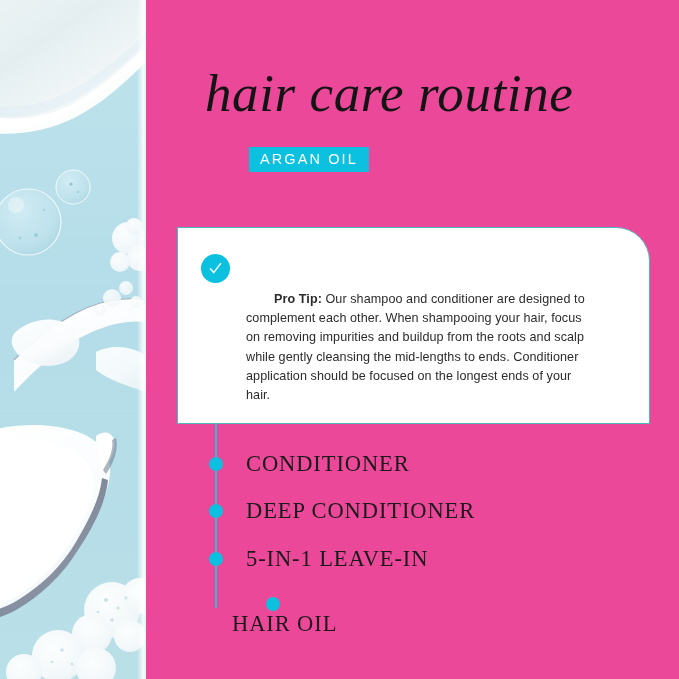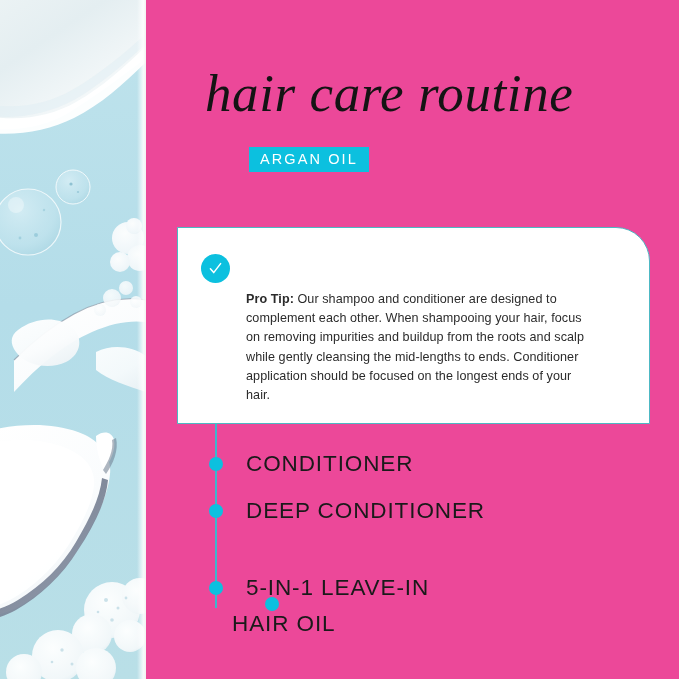--- a/index.html
+++ b/index.html
@@ -147,20 +147,21 @@
     width: 345px;
     font-family: "Liberation Sans", sans-serif;
     font-size: 12.6px;
     line-height: 19.2px;
     color: #2b2b2b;
     letter-spacing: 0.07px;
   }
 
   .card-body b {
     font-weight: 700;
+    margin-left: 28px;
   }
 
   
   .step {
     position: absolute;
     left: 209px;
     height: 20px;
     display: flex;
     align-items: center;
   }
@@ -168,32 +169,32 @@
   .step-dot {
     width: 14px;
     height: 14px;
     border-radius: 50%;
     background: #0cc0df;
     flex: 0 0 auto;
   }
 
   .step-label {
     margin-left: 23px;
-    font-family: Liberation Sans, sans-serif;
+    font-family: Liberation Serif, serif;
     font-size: 22.5px;
     font-weight: 300;
     letter-spacing: 0.9px;
     color: #1a1a1a;
     line-height: 26px;
     white-space: nowrap;
   }
 
   .step-0 { top: 454px; }
   .step-1 { top: 501px; justify-content: center; }
-  .step-2 { top: 578px; }
+  .step-2 { top: 549px; }
   .step-3 { top: 597px; flex-direction: column; }
 </style>
 </head>
 <body>
 
 <div class="page">
 
   <div class="photo-panel">
     <svg viewBox="0 0 146 679" preserveAspectRatio="xMidYMid slice" aria-hidden="true">
       <defs>

